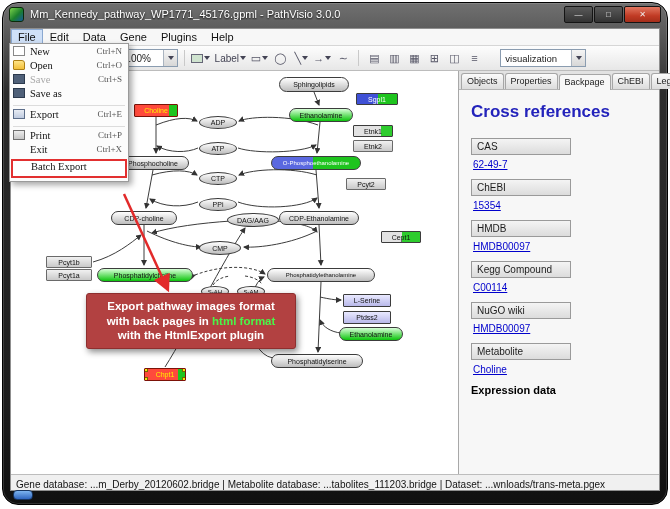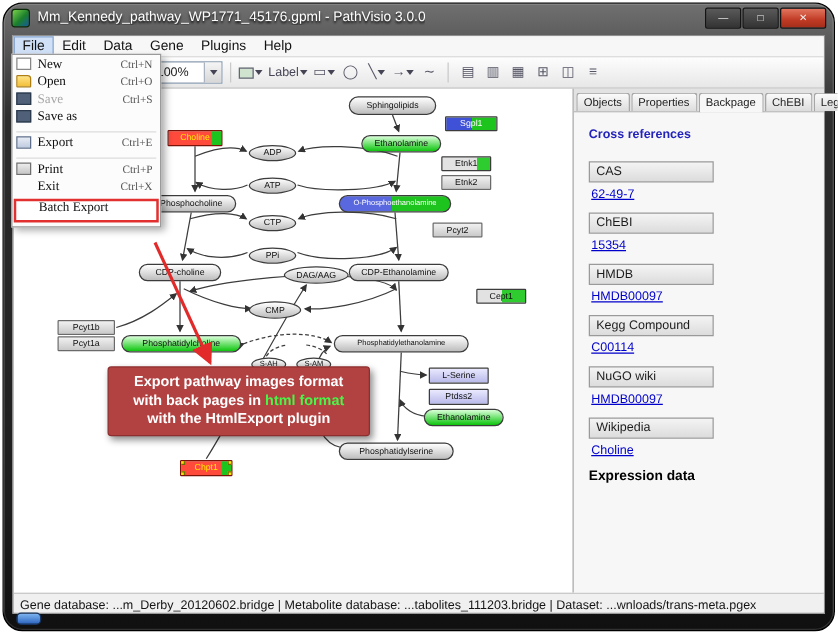--- a/index.html
+++ b/index.html
@@ -66,26 +66,26 @@
 
   
   .callout{position:absolute;left:75px;top:222px;width:210px;height:56px;z-index:6;background:#b24141;
            border:1px solid #8e2f2f;border-radius:3px;color:#fff;font-weight:bold;font-size:11.5px;line-height:1.3;
            display:flex;align-items:center;justify-content:center;text-align:center;padding:4px 10px;
            box-sizing:border-box;box-shadow:2px 3px 6px rgba(0,0,0,.45);}
   .callout .hl{color:#49f549;}
 
   
   .sidebar{width:200px;flex:none;background:#ececec;display:flex;flex-direction:column;font-size:10px;}
-  .tabs{display:flex;gap:1px;padding:2px 2px 0 2px;background:#e2e2e2;border-bottom:1px solid #b4b4b4;font-size:9px;flex:none;align-items:center;}
+  .tabs{display:flex;gap:1px;padding:2px 2px 0 2px;background:#e2e2e2;border-bottom:1px solid #b4b4b4;font-size:9px;flex:none;}
   .tab{padding:2px 5px;border:1px solid #a6a6a6;border-bottom:none;border-radius:3px 3px 0 0;
        background:linear-gradient(#fbfbfb,#dcdcdc);color:#222;}
   .tab.active{background:#f7f7f7;position:relative;top:1px;padding-bottom:3px;}
   .side-content{flex:1;background:#f7f7f7;padding:8px 12px 4px 12px;overflow:hidden;}
-  .xref-header{color:#2323bb;font-weight:bold;font-size:10px;margin:4px 0 16px 0;}
+  .xref-header{color:#2323bb;font-weight:bold;font-size:17px;margin:4px 0 16px 0;}
   .xsec{margin-bottom:9px;}
   .xlabel{border:1px solid #9a9a9a;background:linear-gradient(#f4f4f4,#dcdcdc);padding:2px 5px;width:100px;
           box-sizing:border-box;font-size:10px;color:#1c1c1c;margin-bottom:4px;}
   .xval{padding-left:2px;font-size:10px;color:#111;}
   .xval.link{color:#0000cc;text-decoration:underline;cursor:pointer;}
   .expr-header{font-weight:bold;font-size:11px;color:#000;margin-top:8px;}
 
   
   .statusbar{height:15px;flex:none;border-top:1px solid #bdbdbd;background:#f0f0f0;display:flex;align-items:flex-end;
              padding:0 5px;font-size:10px;color:#141414;white-space:nowrap;overflow:hidden;}
@@ -202,20 +202,26 @@
           <div class="tbtn">
             <span class="glyph">⊞</span>
           </div>
           <div class="tbtn">
             <span class="glyph">◫</span>
           </div>
           <div class="tbtn">
             <span class="glyph">≡</span>
           </div>
         </div>
+      <div class="combo" style="width:80px;margin-left:14px;font-size:9.5px">
+        <span style="flex:1">visualization</span>
+        <div class="cbtn">
+            <div class="dar"></div>
+          </div>
+      </div>
     </div>
 
     <div class="main">
       <div class="canvas">
         <svg class="edges" width="448" height="400" viewBox="0 0 448 400">
           <defs>
             <marker id="arr" markerWidth="7" markerHeight="7" refX="5" refY="3" orient="auto">
               <path d="M0,0 L6,3 L0,6 z" fill="#333"></path>
             </marker>
           </defs>
@@ -311,21 +317,21 @@
               </div>
               <div class="xsec">
                 <div class="xlabel">Kegg Compound</div>
                 <div class="xval link">C00114</div>
               </div>
               <div class="xsec">
                 <div class="xlabel">NuGO wiki</div>
                 <div class="xval link">HMDB00097</div>
               </div>
               <div class="xsec">
-                <div class="xlabel">Wikipedia</div>
+                <div class="xlabel">Metabolite</div>
                 <div class="xval link">Choline</div>
               </div>
             </div>
           <div class="expr-header">Expression data</div>
         </div>
       </div>
     </div>
 
     <div class="statusbar">
       <span>Gene database: ...m_Derby_20120602.bridge | Metabolite database: ...tabolites_111203.bridge | Dataset: ...wnloads/trans-meta.pgex</span>

